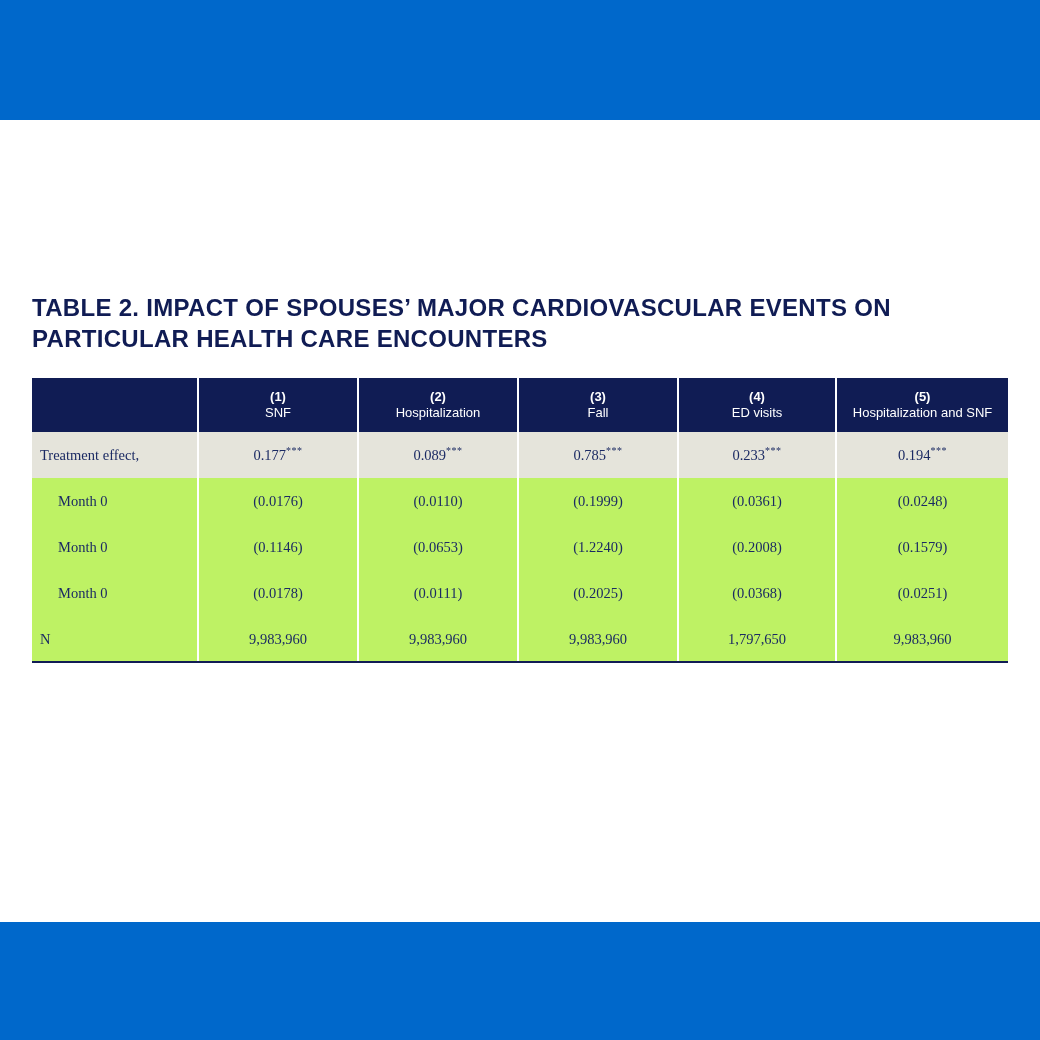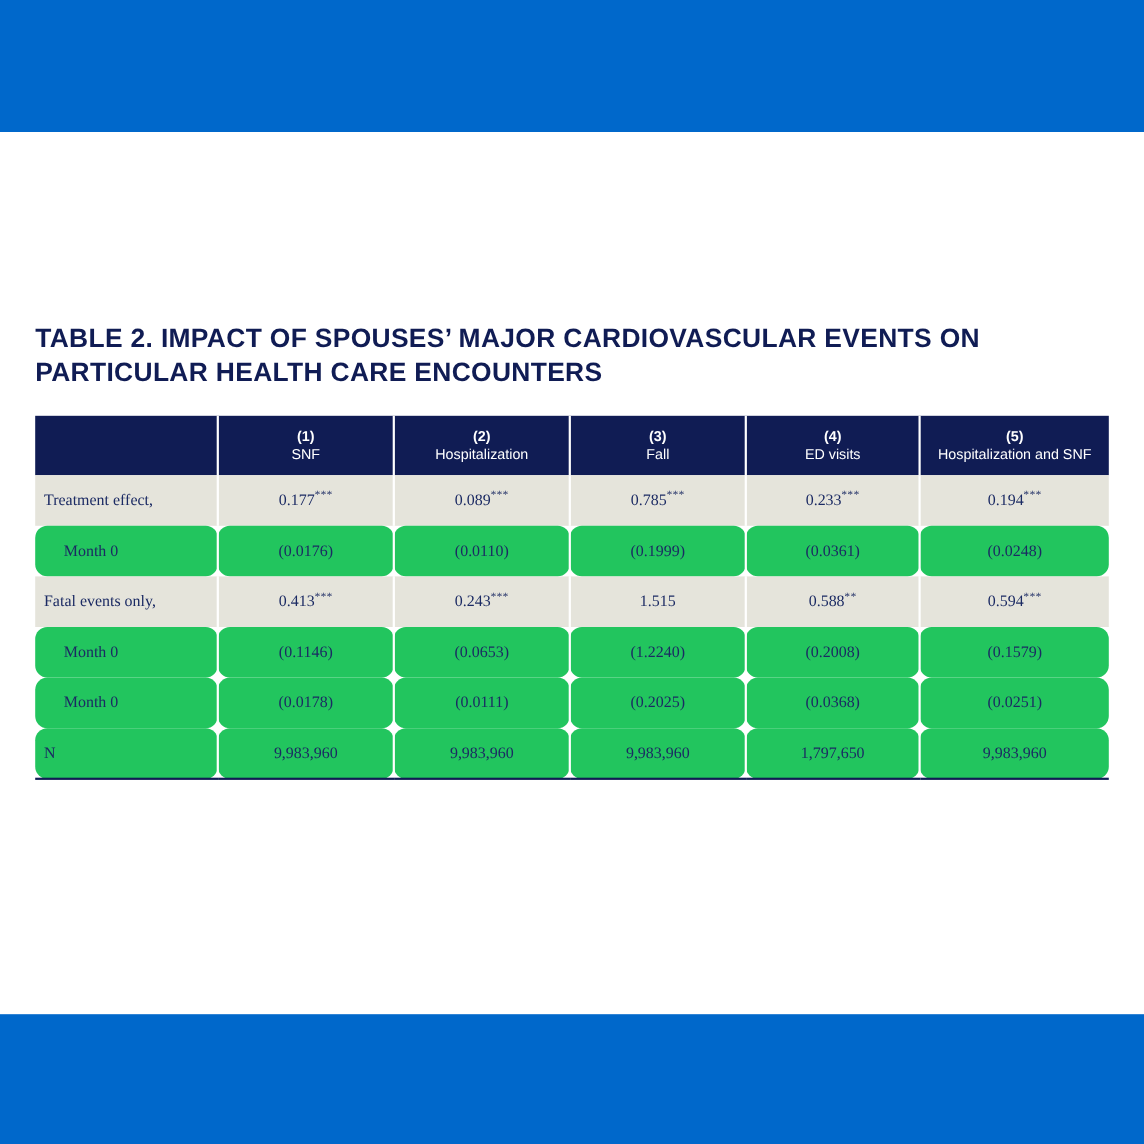--- a/index.html
+++ b/index.html
@@ -102,22 +102,21 @@
     text-align: left;
     padding-left: 8px;
   }
   table.data-table tbody td.rowlabel.indent {
     padding-left: 26px;
   }
   table.data-table tbody tr.odd td {
     background: #e5e4db;
   }
   table.data-table tbody tr.even td {
-    background: #22c55e;
-    border-radius: 11px;
+    background: #bef264;
   }
   table.data-table tbody tr.last-row td {
     border-bottom: 2px solid #101c54;
   }
   sup.stars {
     font-size: 10px;
     line-height: 0;
     vertical-align: super;
     letter-spacing: 0.5px;
   }
@@ -173,28 +172,20 @@
             <td><span class="cell-val">0.194</span><sup class="stars">***</sup></td>
           </tr>
           <tr class="even">
             <td class="rowlabel indent">Month 0</td>
             <td><span class="cell-val">(0.0176)</span></td>
             <td><span class="cell-val">(0.0110)</span></td>
             <td><span class="cell-val">(0.1999)</span></td>
             <td><span class="cell-val">(0.0361)</span></td>
             <td><span class="cell-val">(0.0248)</span></td>
           </tr>
-          <tr class="odd">
-            <td class="rowlabel">Fatal events only,</td>
-            <td><span class="cell-val">0.413</span><sup class="stars">***</sup></td>
-            <td><span class="cell-val">0.243</span><sup class="stars">***</sup></td>
-            <td><span class="cell-val">1.515</span></td>
-            <td><span class="cell-val">0.588</span><sup class="stars">**</sup></td>
-            <td><span class="cell-val">0.594</span><sup class="stars">***</sup></td>
-          </tr>
           <tr class="even">
             <td class="rowlabel indent">Month 0</td>
             <td><span class="cell-val">(0.1146)</span></td>
             <td><span class="cell-val">(0.0653)</span></td>
             <td><span class="cell-val">(1.2240)</span></td>
             <td><span class="cell-val">(0.2008)</span></td>
             <td><span class="cell-val">(0.1579)</span></td>
           </tr>
           <tr class="even">
             <td class="rowlabel indent">Month 0</td>

